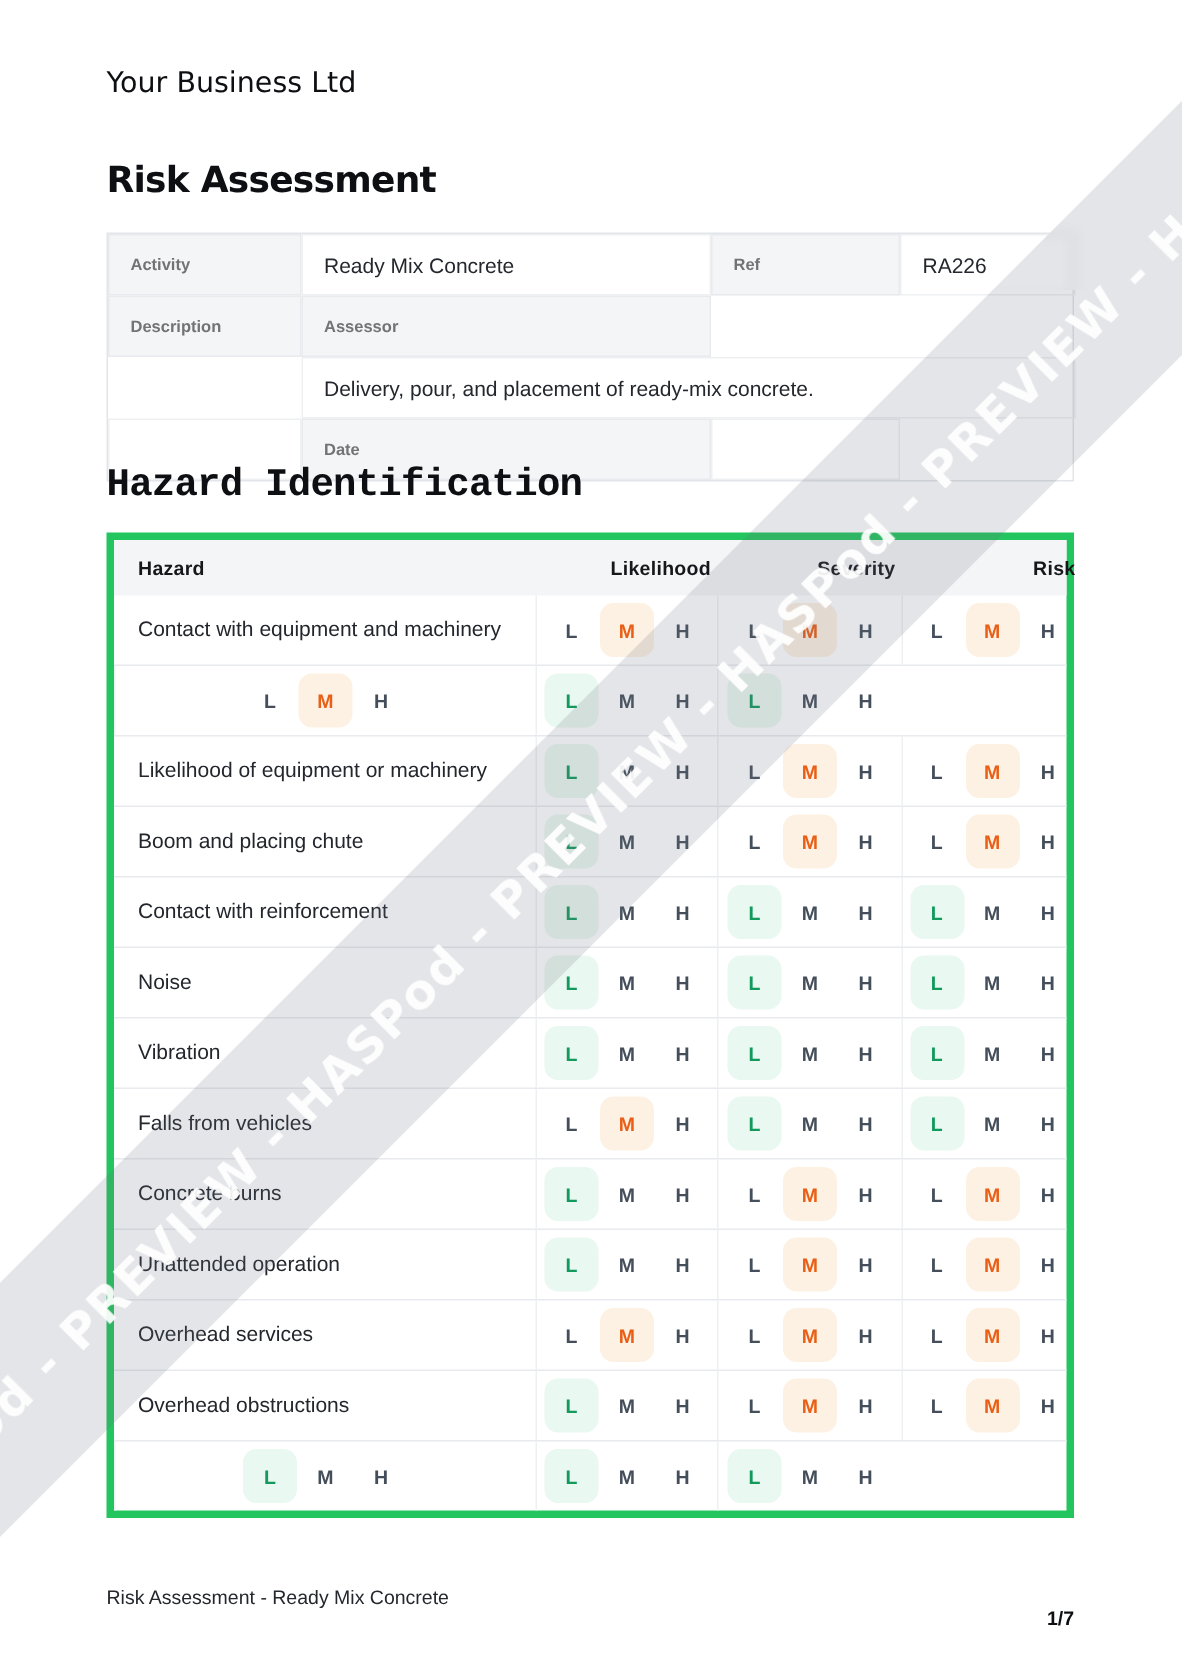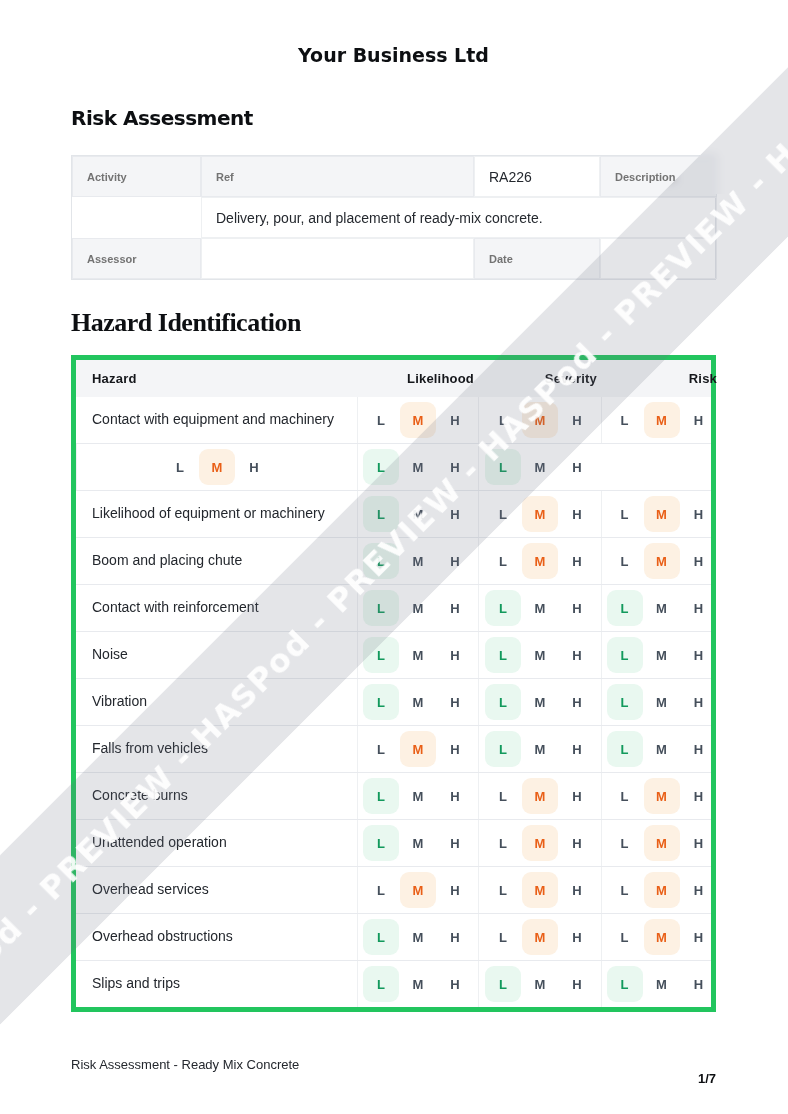--- a/index.html
+++ b/index.html
@@ -9,33 +9,33 @@
     width:788px; height:1114px;
     background:#ffffff;
     overflow:hidden;
     font-family:"Liberation Sans", sans-serif;
     color:#1b1e23;
   }
 
   
   .company {
     position:absolute; top:44px; left:71px; width:645px;
-    text-align:center;
+    text-align:left;
     font-family:"DejaVu Sans", sans-serif;
-    font-weight:700; font-size:19px; color:#0d0f12;
+    font-weight:400; font-size:19px; color:#0d0f12;
   }
   .doc-title {
     position:absolute; top:106px; left:71px;
     font-family:"DejaVu Sans", sans-serif;
-    font-weight:800; font-size:20px; color:#0d0f12;
+    font-weight:800; font-size:24px; color:#0d0f12;
     letter-spacing:-0.5px;
   }
   .section-title {
     position:absolute; top:308px; left:71px;
-    font-family:Liberation Serif, serif;
+    font-family:Liberation Mono, monospace;
     font-weight:800; font-size:26px; color:#0d0f12;
     letter-spacing:-0.5px;
   }
 
   
   .meta-table {
     position:absolute; top:155px; left:71px; width:645px;
     display:grid;
     grid-template-columns:129px 273px 126px 117px;
     border:1px solid #e2e5e9;
@@ -123,27 +123,28 @@
 <body>
 
 <div class="page">
 
   <div class="company">Your Business Ltd</div>
 
   <h1 class="doc-title">Risk Assessment</h1>
 
   <div class="meta-table">
     <div class="meta-cell label">Activity</div>
+    <div class="meta-cell">Ready Mix Concrete</div>
     <div class="meta-cell label">Ref</div>
     <div class="meta-cell">RA226</div>
 
     <div class="meta-cell label">Description</div>
+    <div class="meta-cell label">Assessor</div>
+
     <div class="meta-cell span3">Delivery, pour, and placement of ready-mix concrete.</div>
-
-    <div class="meta-cell label">Assessor</div>
     <div class="meta-cell"></div>
     <div class="meta-cell label">Date</div>
     <div class="meta-cell"></div>
   </div>
 
   <h2 class="section-title">Hazard Identification</h2>
 
   <div class="hazard-table">
     <div class="trow hrow">
       <div class="th">Hazard</div>
@@ -361,21 +362,20 @@
             <span class="pill med">M</span>
             <span class="pill">H</span>
           </div>
           <div class="cell-rating">
             <span class="pill">L</span>
             <span class="pill med">M</span>
             <span class="pill">H</span>
           </div>
         </div>
         <div class="trow">
-          <div class="cell-hazard">Slips and trips</div>
           <div class="cell-rating">
             <span class="pill low">L</span>
             <span class="pill">M</span>
             <span class="pill">H</span>
           </div>
           <div class="cell-rating">
             <span class="pill low">L</span>
             <span class="pill">M</span>
             <span class="pill">H</span>
           </div>

